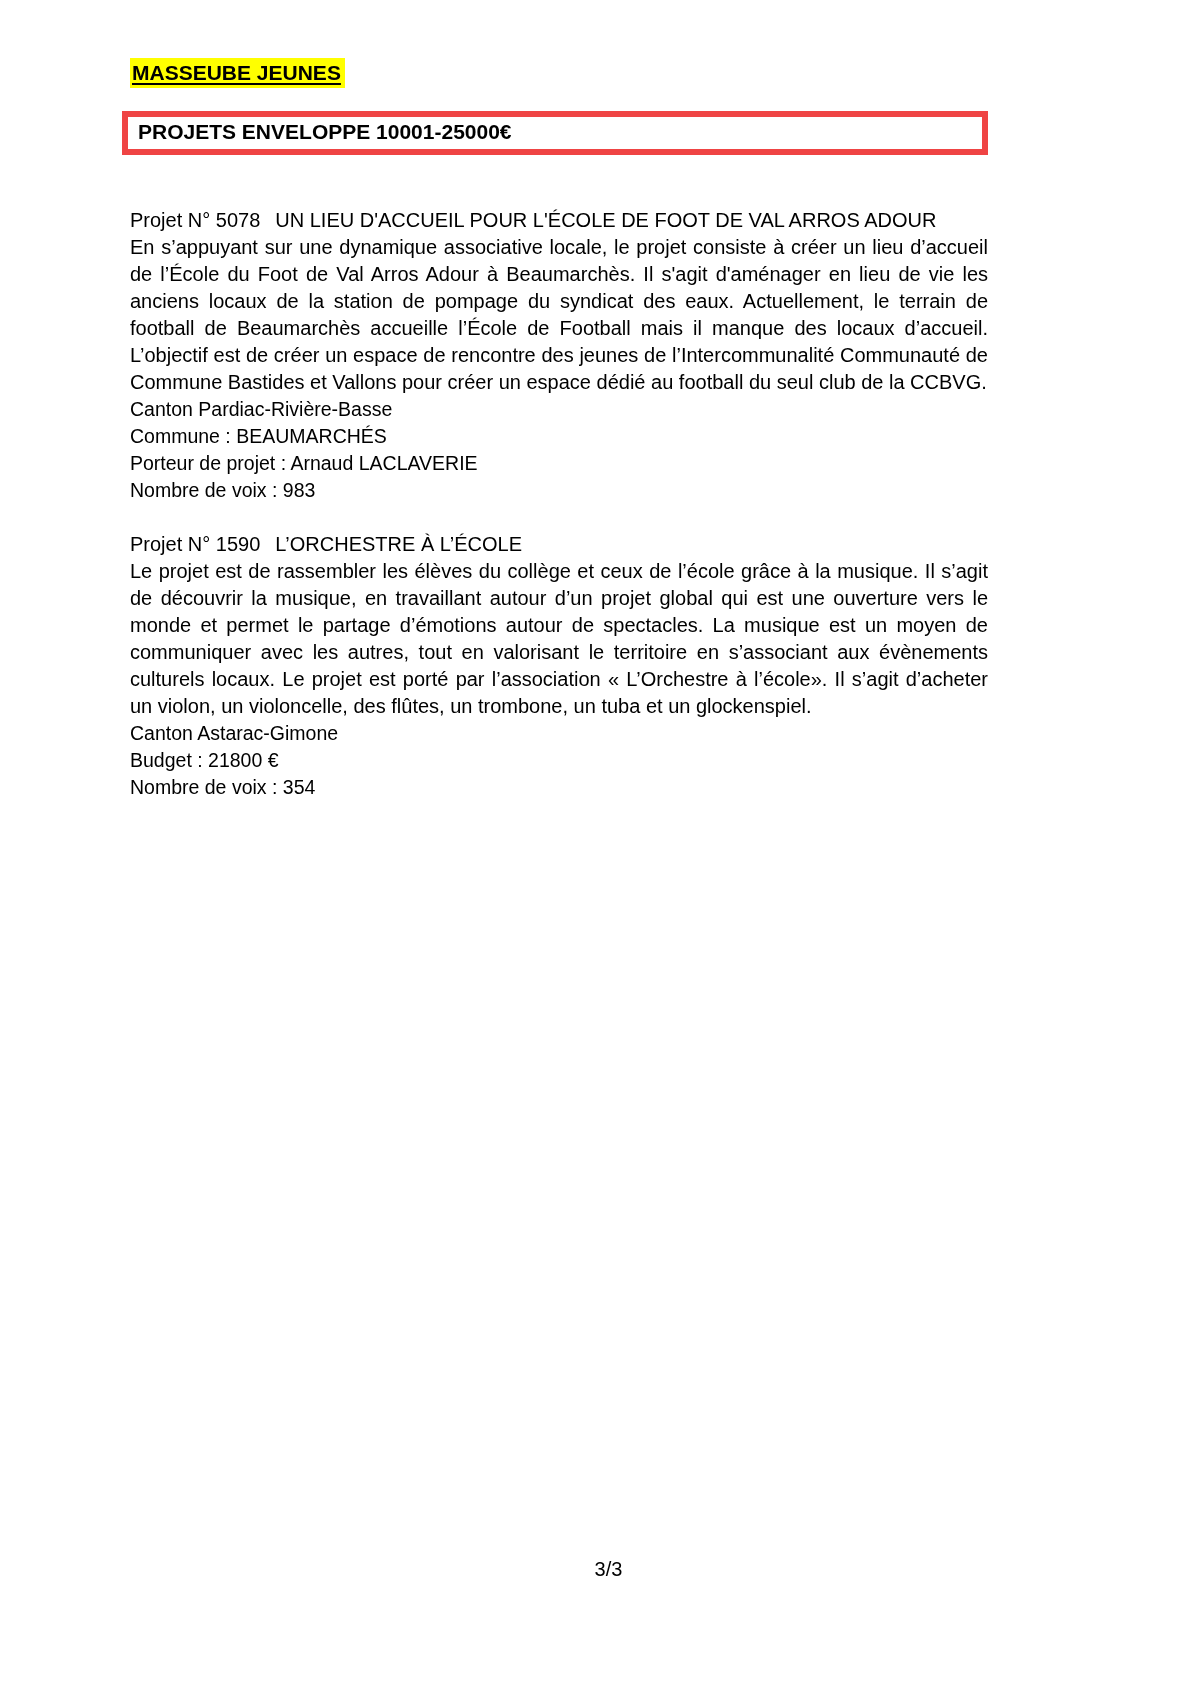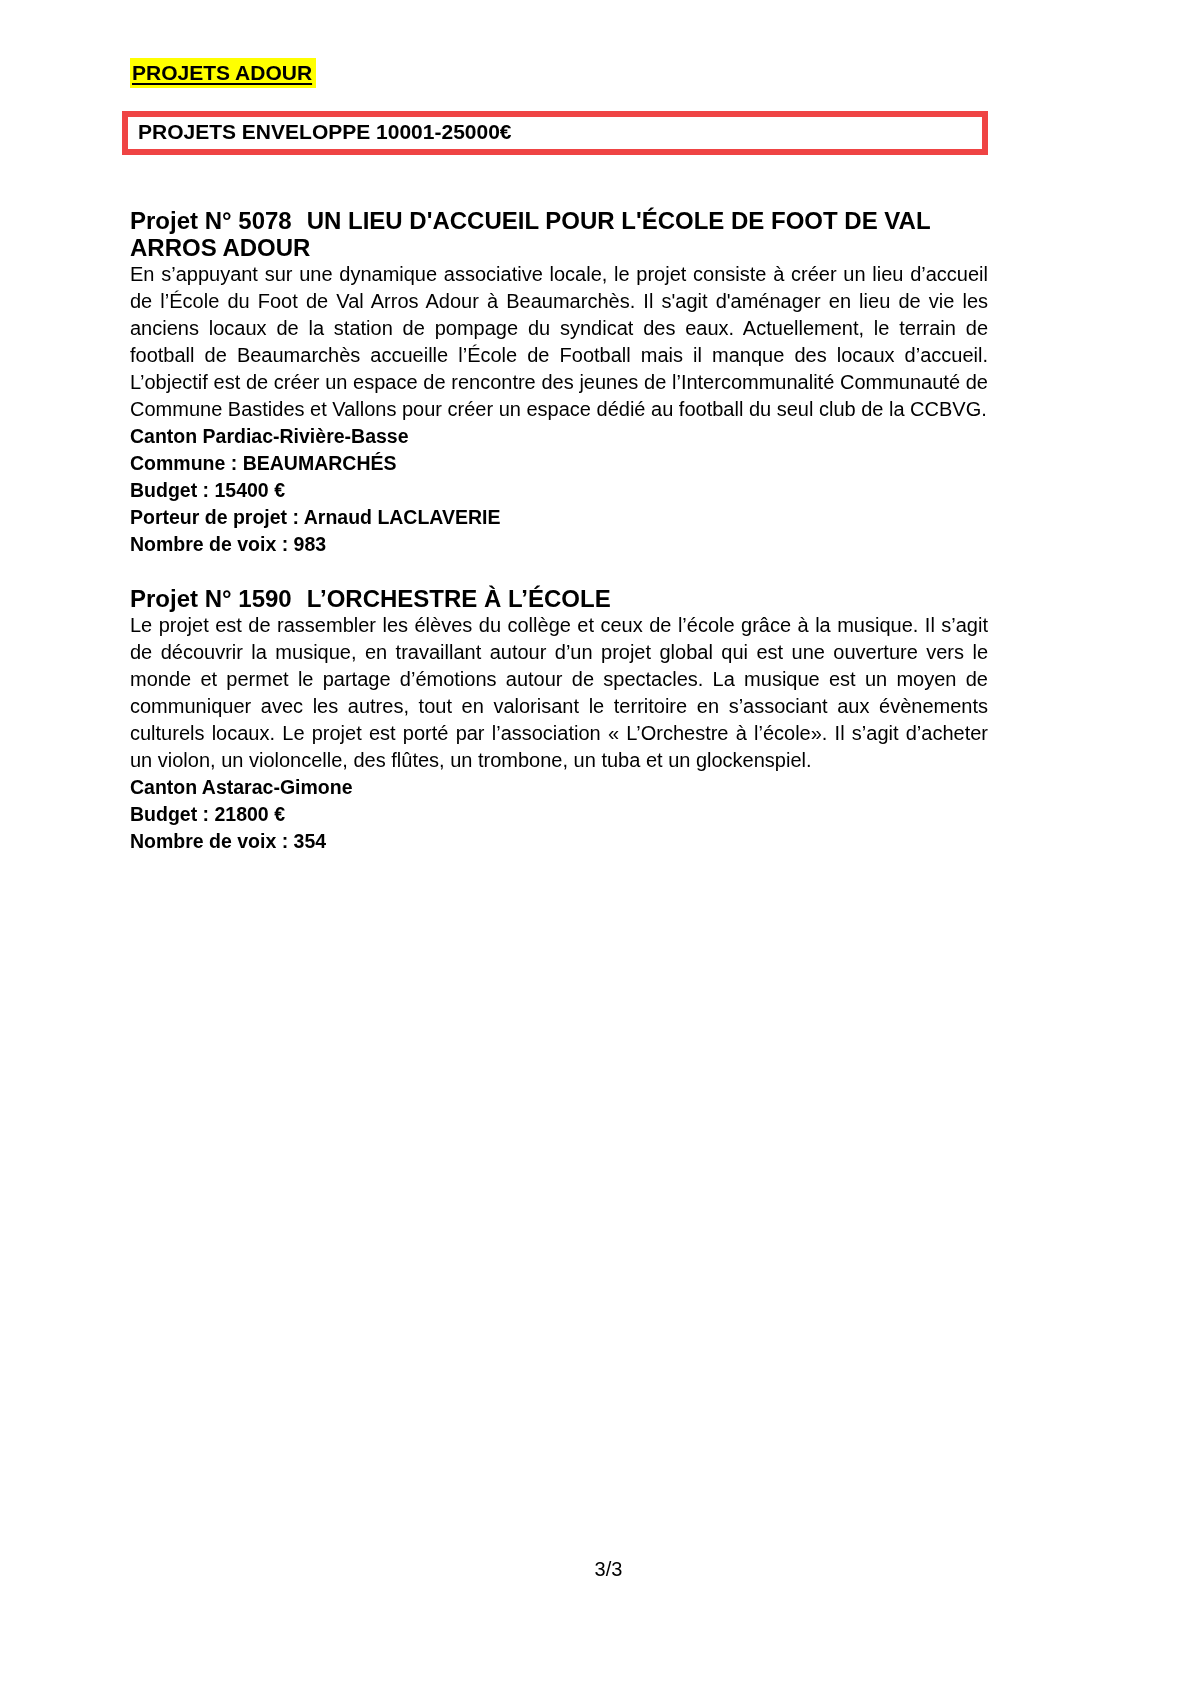--- a/index.html
+++ b/index.html
@@ -40,65 +40,64 @@
     font-size: 21px;
     font-weight: bold;
     padding: 3px 10px 5px 10px;
     width: 866px;
     margin-left: -8px;
   }
   .project { margin-top: 0; }
   .project-first { margin-top: 52px; }
   .project-second { margin-top: 27px; }
   .project-title {
-    font-size: 24px;
-    font-weight: bold;
+    font-size: 20px;
+    font-weight: normal;
     line-height: 27px;
     margin-top: 16px;
   }
   .project-title .pname { margin-left: 15px; }
   .project-desc {
     font-size: 20px;
     line-height: 27px;
     text-align: justify;
   }
   .meta {
     font-size: 19.5px;
-    font-weight: bold;
+    font-weight: normal;
     line-height: 27px;
   }
   .footer {
     position: absolute;
     top: 1556px;
     left: 4px;
     width: 100%;
     text-align: center;
     font-size: 20px;
     line-height: 26px;
     padding-left: 19px;
   }
 </style>
 </head>
 <body>
 
 <div class="page">
   <div class="content">
 
-    <div class="heading-highlight" style="background: rgb(255, 255, 0);">PROJETS ADOUR</div>
+    <div class="heading-highlight" style="background: rgb(255, 255, 0);">MASSEUBE JEUNES</div>
 
     <div class="envelope-box">PROJETS ENVELOPPE 10001-25000€</div>
 
     <section class="project project-first">
       <p class="project-title">
         <span class="pnum">Projet N° 5078</span><span class="pname">UN LIEU D'ACCUEIL POUR L'ÉCOLE DE FOOT DE VAL ARROS ADOUR</span>
       </p>
       <p class="project-desc">En s’appuyant sur une dynamique associative locale, le projet consiste à créer un lieu d’accueil de l’École du Foot de Val Arros Adour à Beaumarchès. Il s'agit d'aménager en lieu de vie les anciens locaux de la station de pompage du syndicat des eaux. Actuellement, le terrain de football de Beaumarchès accueille l’École de Football mais il manque des locaux d’accueil.  L’objectif est de créer un espace de rencontre des jeunes de l’Intercommunalité Communauté de Commune Bastides et Vallons pour créer un espace dédié au football du seul club de la CCBVG.</p>
       <p class="meta">Canton Pardiac-Rivière-Basse</p>
       <p class="meta">Commune : BEAUMARCHÉS</p>
-      <p class="meta">Budget : 15400 €</p>
       <p class="meta">Porteur de projet : Arnaud LACLAVERIE</p>
       <p class="meta">Nombre de voix : 983</p>
     </section>
 
     <section class="project project-second">
       <p class="project-title">
         <span class="pnum">Projet N° 1590</span><span class="pname">L’ORCHESTRE À L’ÉCOLE</span>
       </p>
       <p class="project-desc">Le projet est de rassembler les élèves du collège et ceux de l’école grâce à la musique. Il s’agit de découvrir la musique, en travaillant autour d’un projet global qui est une ouverture vers le monde et permet le partage d’émotions autour de spectacles. La musique est un moyen de communiquer avec les autres, tout en valorisant le territoire en s’associant aux évènements culturels locaux. Le projet est porté par l’association « L’Orchestre à l’école». Il s’agit d’acheter un violon, un violoncelle, des flûtes, un trombone, un tuba et un glockenspiel.</p>
       <p class="meta">Canton Astarac-Gimone</p>

